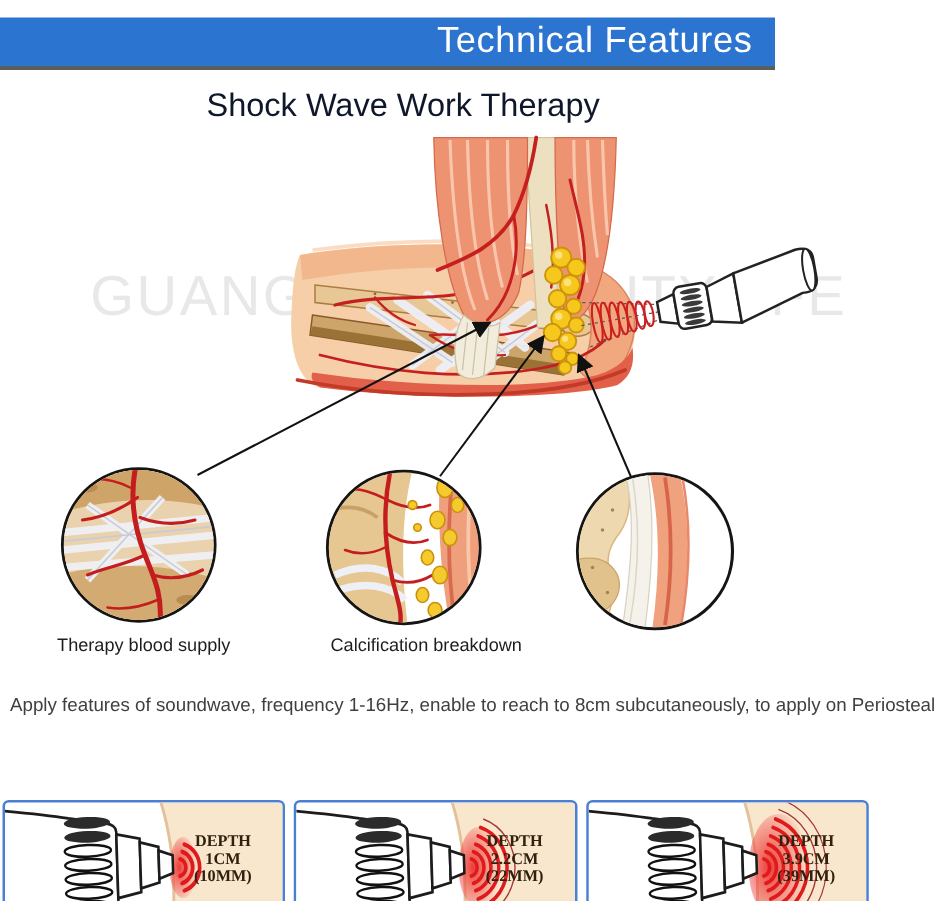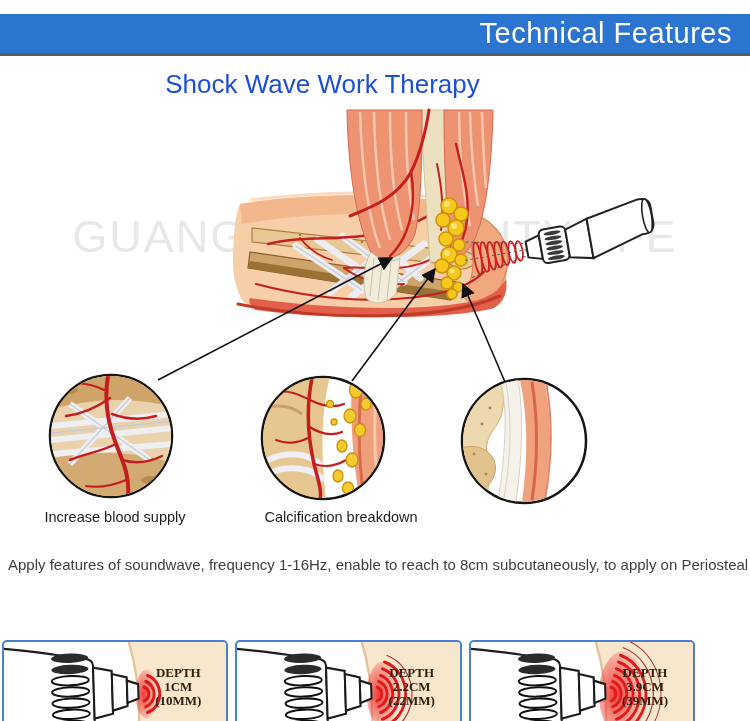--- a/index.html
+++ b/index.html
@@ -1,25 +1,25 @@
 <!DOCTYPE html>
 <html><head>
 <meta charset="utf-8">
 <style>
   html,body{margin:0;padding:0;background:#fff;}
   .page{position:relative;width:750px;height:721px;background:#fff;overflow:hidden;
         font-family:"Liberation Sans",sans-serif;}
   
-  .banner{position:absolute;left:0;top:14px;width:750px;height:39px;background:#2b74cf;
+  .banner{position:absolute;left:0;top:14px;width:620px;height:39px;background:#2b74cf;
           box-shadow:0 3px 0 rgba(78,74,66,.9);text-decoration:underline;}
   .banner-text{position:absolute;right:18px;top:50%;transform:translateY(-52%);
           color:#fff;font-size:29px;letter-spacing:.5px;white-space:nowrap;}
   
   .title{position:absolute;left:0;top:69px;width:645px;text-align:center;
-         font-size:26px;color:#1d4ed8;}
+         font-size:26px;color:#0f172a;}
   
   .watermark{position:absolute;left:0;top:211px;width:750px;text-align:center;
          font-size:45px;letter-spacing:2px;color:#e8e8e8;white-space:nowrap;}
   
   .diagram{position:absolute;left:0;top:108px;width:750px;height:412px;}
   
   .circle-label{position:absolute;top:509px;font-size:14.5px;color:#1d1d1d;text-align:center;}
   .cl-1{left:30px;width:170px;}
   .cl-2{left:252px;width:178px;}
   
@@ -296,21 +296,21 @@
         <circle cx="486" cy="366" r="1.4" fill="#a9824e"></circle>
         <path d="M500,270 C508,300 506,340 498,394 L516,394 C522,350 524,308 518,270 Z" fill="#f4f2ea" stroke="#d8d2c0" stroke-width="1"></path>
         <path d="M506,274 C512,310 511,350 504,390" stroke="#ddd6c4" stroke-width="1.2" fill="none"></path>
         <path d="M520,272 C528,310 528,350 522,394 L544,394 C552,348 552,308 544,272 Z" fill="#f0a17e"></path>
         <path d="M532,274 C538,312 538,352 532,392" stroke="#d8654a" stroke-width="3" fill="none"></path>
         <path d="M546,274 C553,312 552,352 545,392" stroke="#e8876a" stroke-width="2" fill="none"></path>
       </g>
     </g>
   </svg>
 
-  <div class="circle-label cl-1">Increase blood supply</div>
+  <div class="circle-label cl-1">Therapy blood supply</div>
   <div class="circle-label cl-2">Calcification breakdown</div>
 
   <div class="paragraph">
     <div class="pline">Apply features of soundwave, frequency 1-16Hz, enable to reach to 8cm subcutaneously, to apply on Periosteal and</div>
   </div>
 
   <div class="panels">
 
     <div class="panel">
       <svg viewBox="0 0 240 101" preserveAspectRatio="none">

